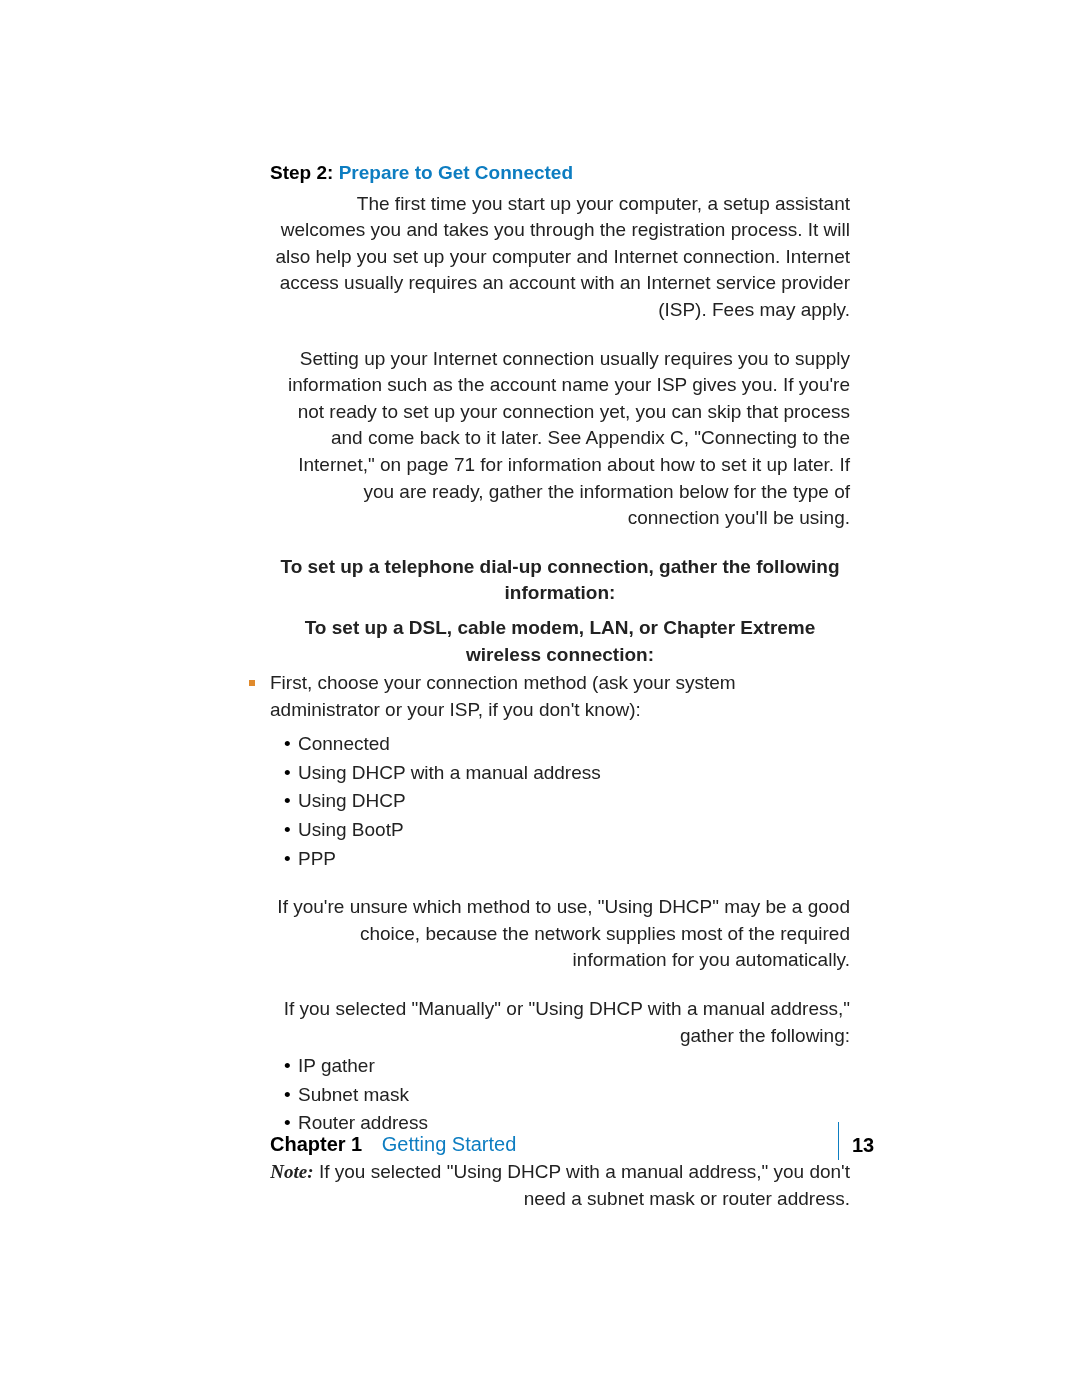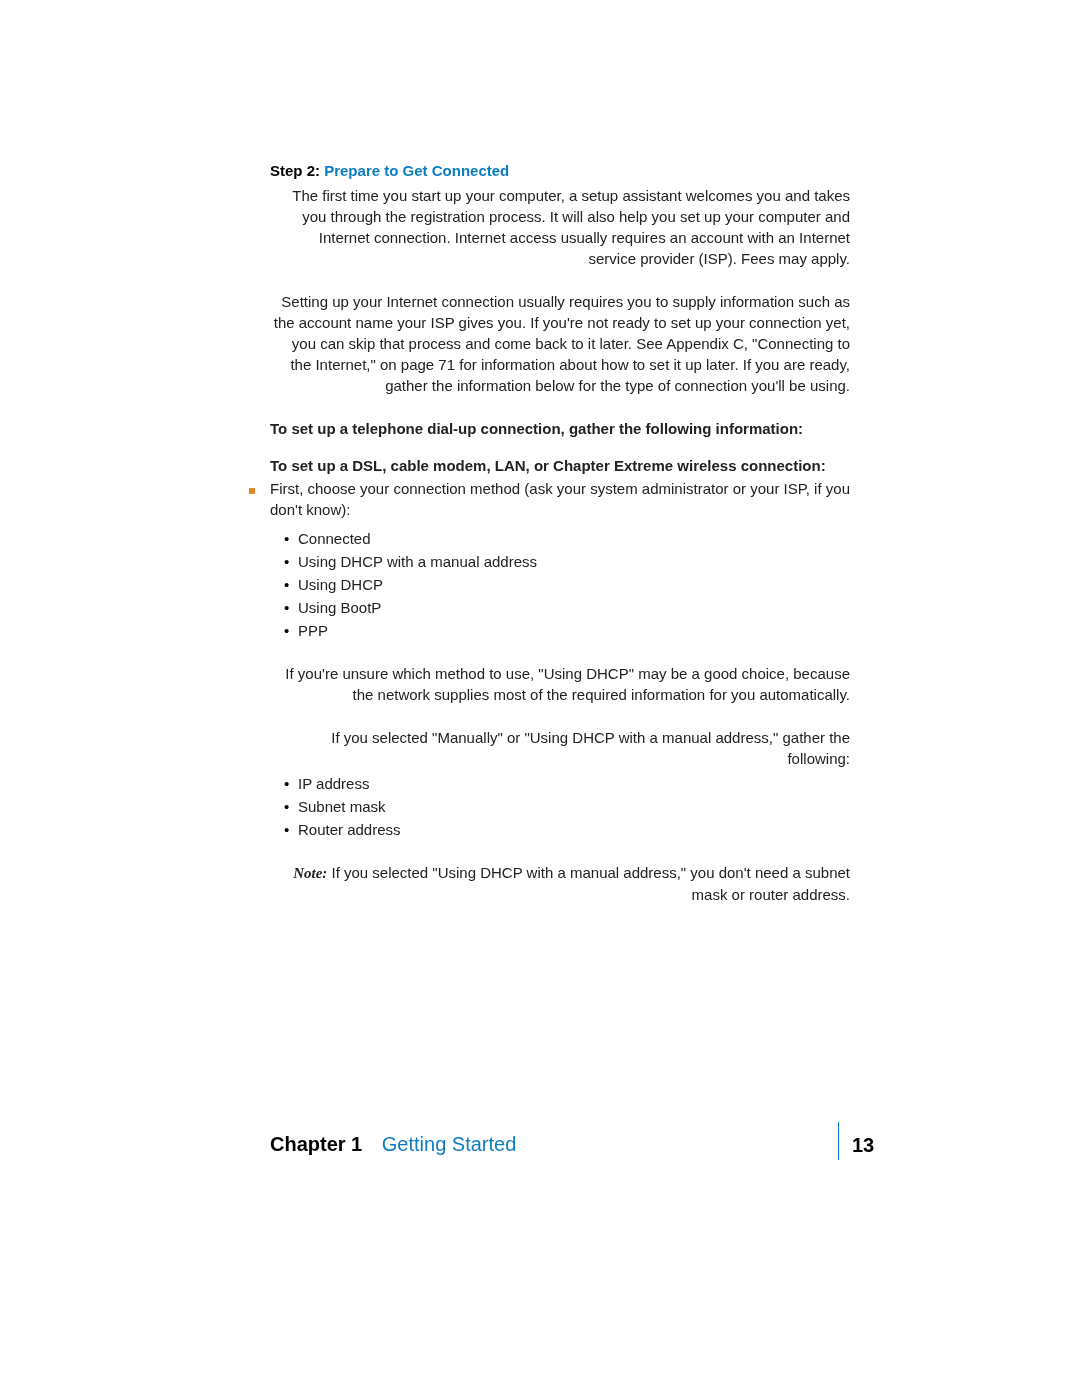--- a/index.html
+++ b/index.html
@@ -15,42 +15,43 @@
     position: relative;
     width: 1080px;
     height: 1397px;
     box-sizing: border-box;
   }
   .content {
     position: absolute;
     left: 270px;
     top: 160px;
     width: 580px;
-    font-size: 15px;
+    font-size: 19px;
     line-height: 1.4;
     color: #222;
   }
   .heading {
     margin-bottom: 2px;
   }
   .heading .step-label {
     font-weight: 700;
     color: #000;
   }
   .heading .step-title {
     font-weight: 700;
     color: #0d7dc1;
   }
   .para {
     margin: 4px 0 22px 0;
     text-align: right;
   }
   .subhead {
     font-weight: 700;
-    margin: 16px 0 2px 0;
+    margin: 8px 0 2px 0;
+    text-align: center;
   }
   ul.bullets {
     list-style: none;
     margin: 0 0 22px 0;
     padding: 0 0 0 14px;
   }
   ul.bullets li {
     position: relative;
     padding-left: 14px;
     margin: 2px 0;
@@ -156,21 +157,21 @@
       <li>Using DHCP</li>
       <li>Using BootP</li>
       <li>PPP</li>
     </ul>
 
     <p class="para">If you're unsure which method to use, "Using DHCP" may be a good choice, because the network supplies most of the required information for you automatically.</p>
 
     <p class="para tight">If you selected "Manually" or "Using DHCP with a manual address," gather the following:</p>
 
     <ul class="bullets">
-      <li>IP address</li>
+      <li>IP gather</li>
       <li>Subnet mask</li>
       <li>Router address</li>
     </ul>
 
     <p class="para">
       <span class="note-label">Note:</span><span>  If you selected "Using DHCP with a manual address," you don't need a subnet mask or router address.</span>
     </p>
 
   </div>
 

